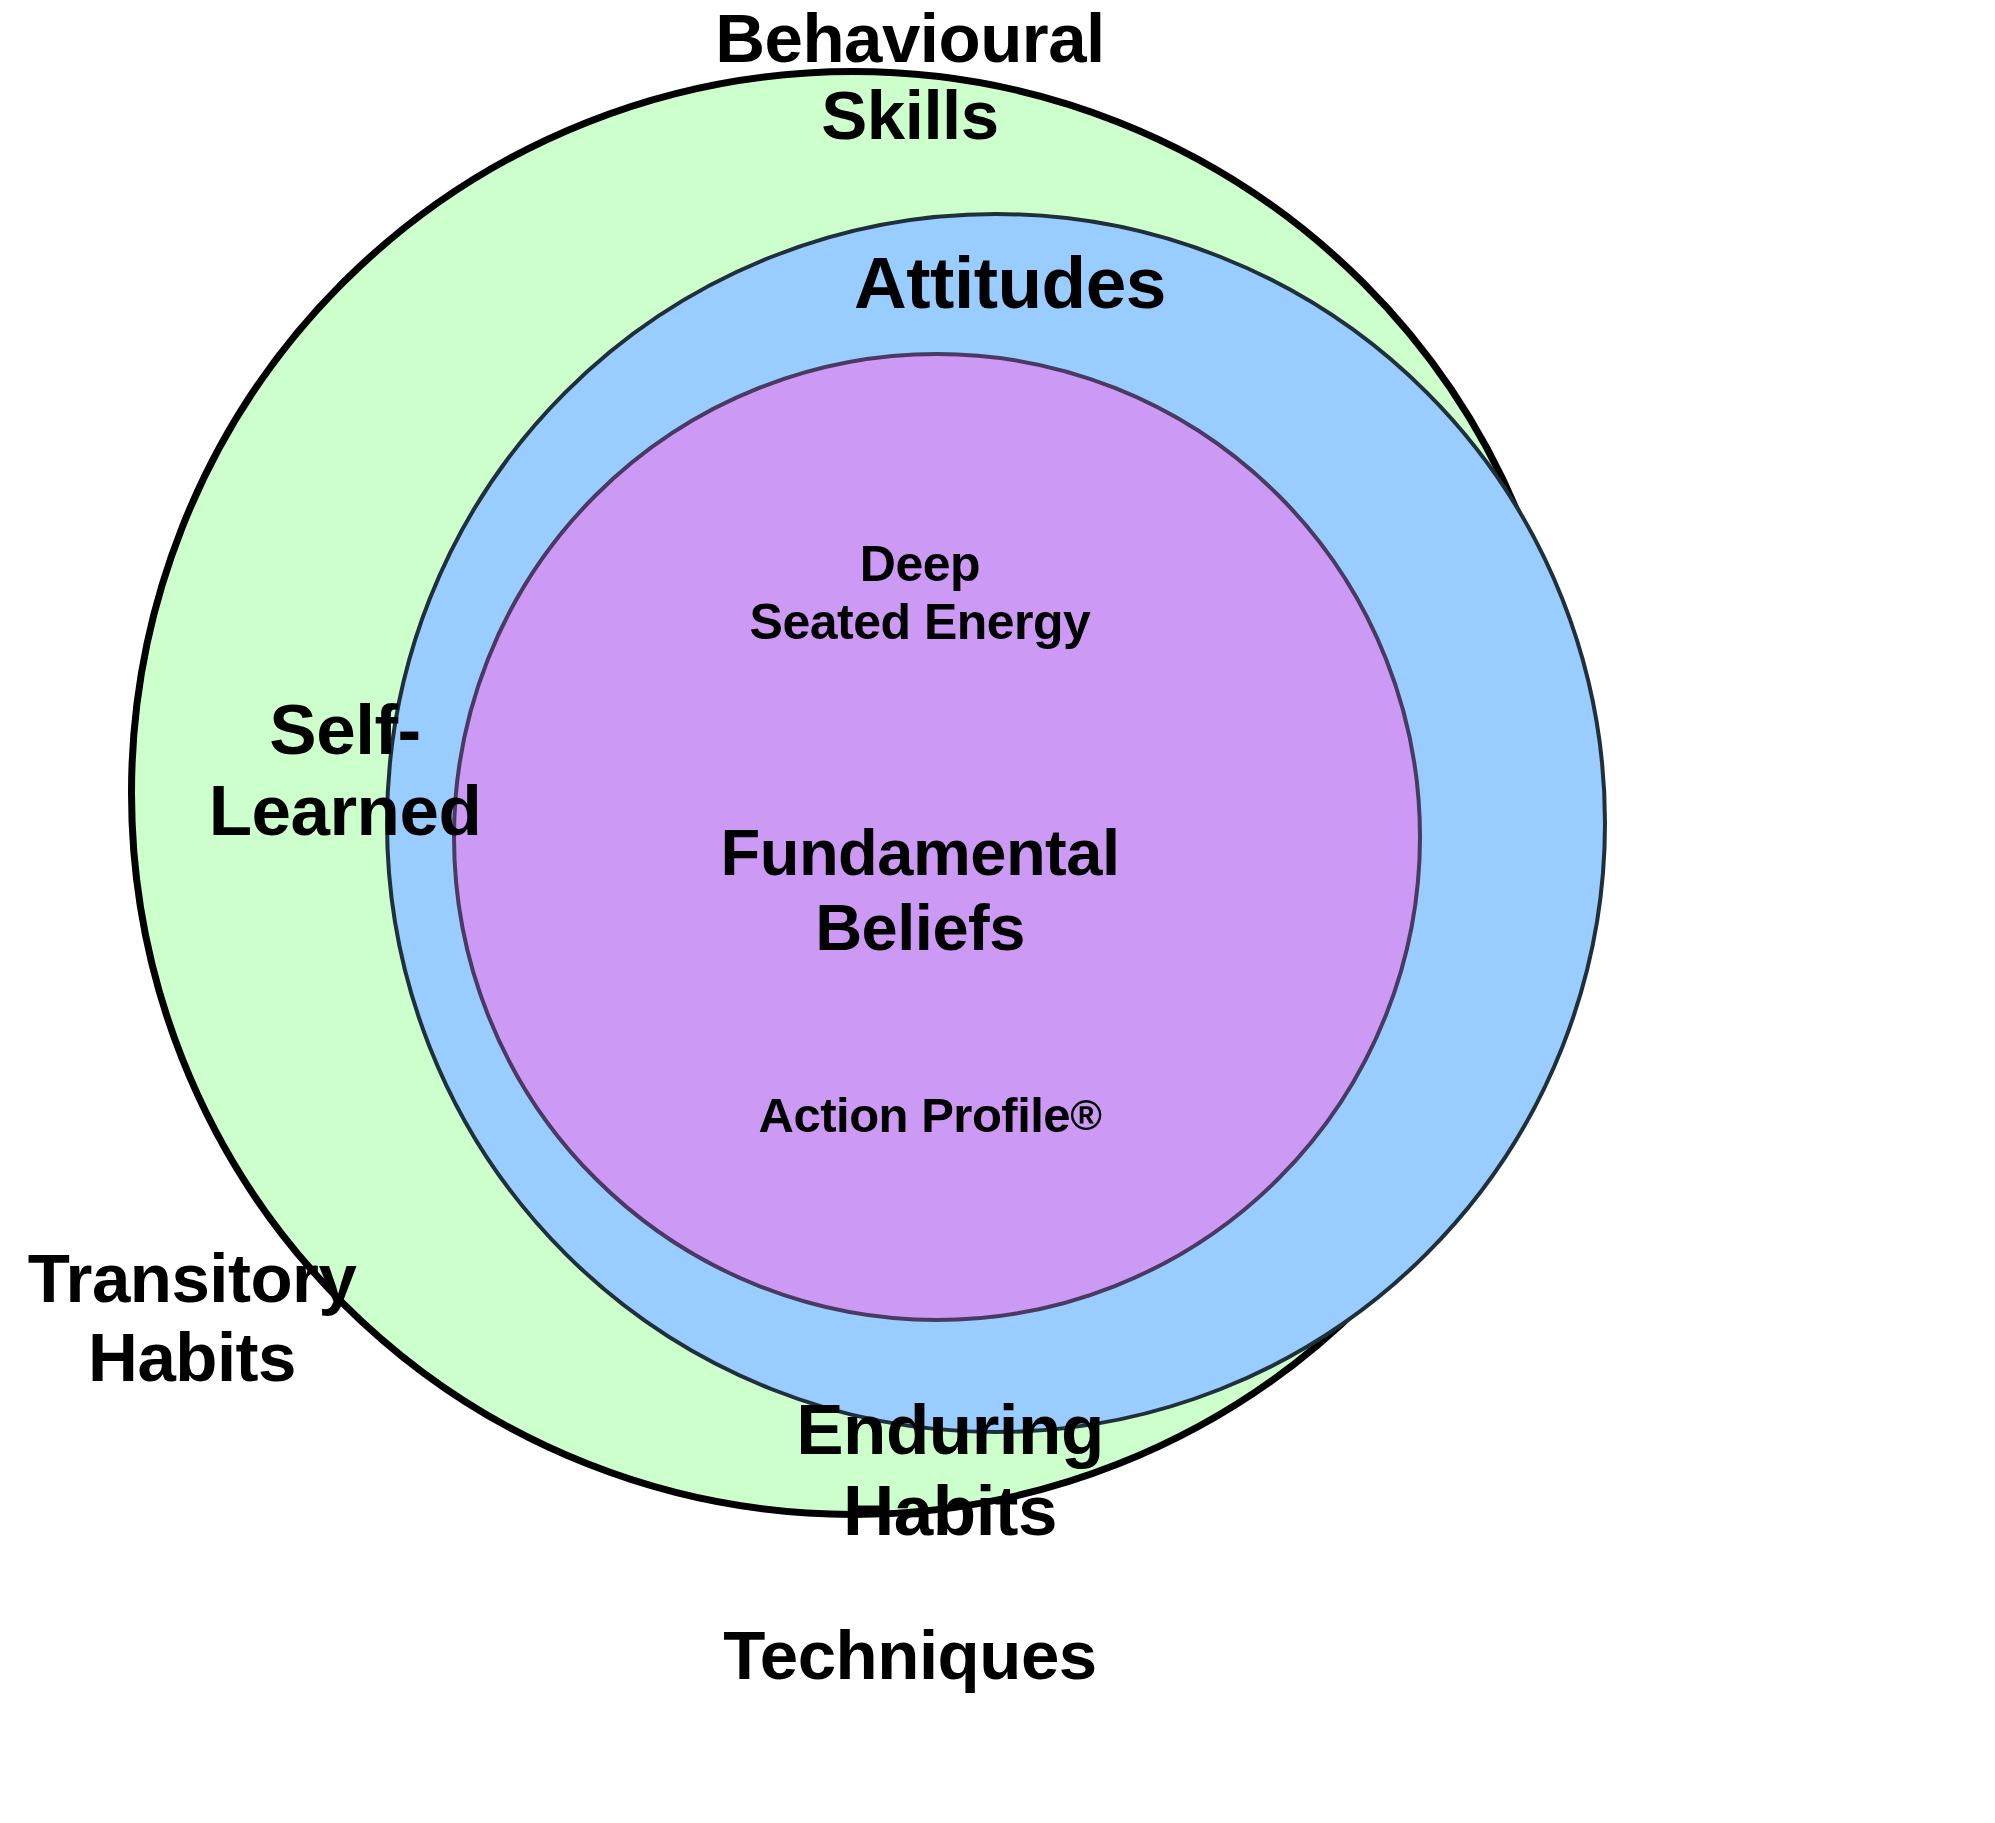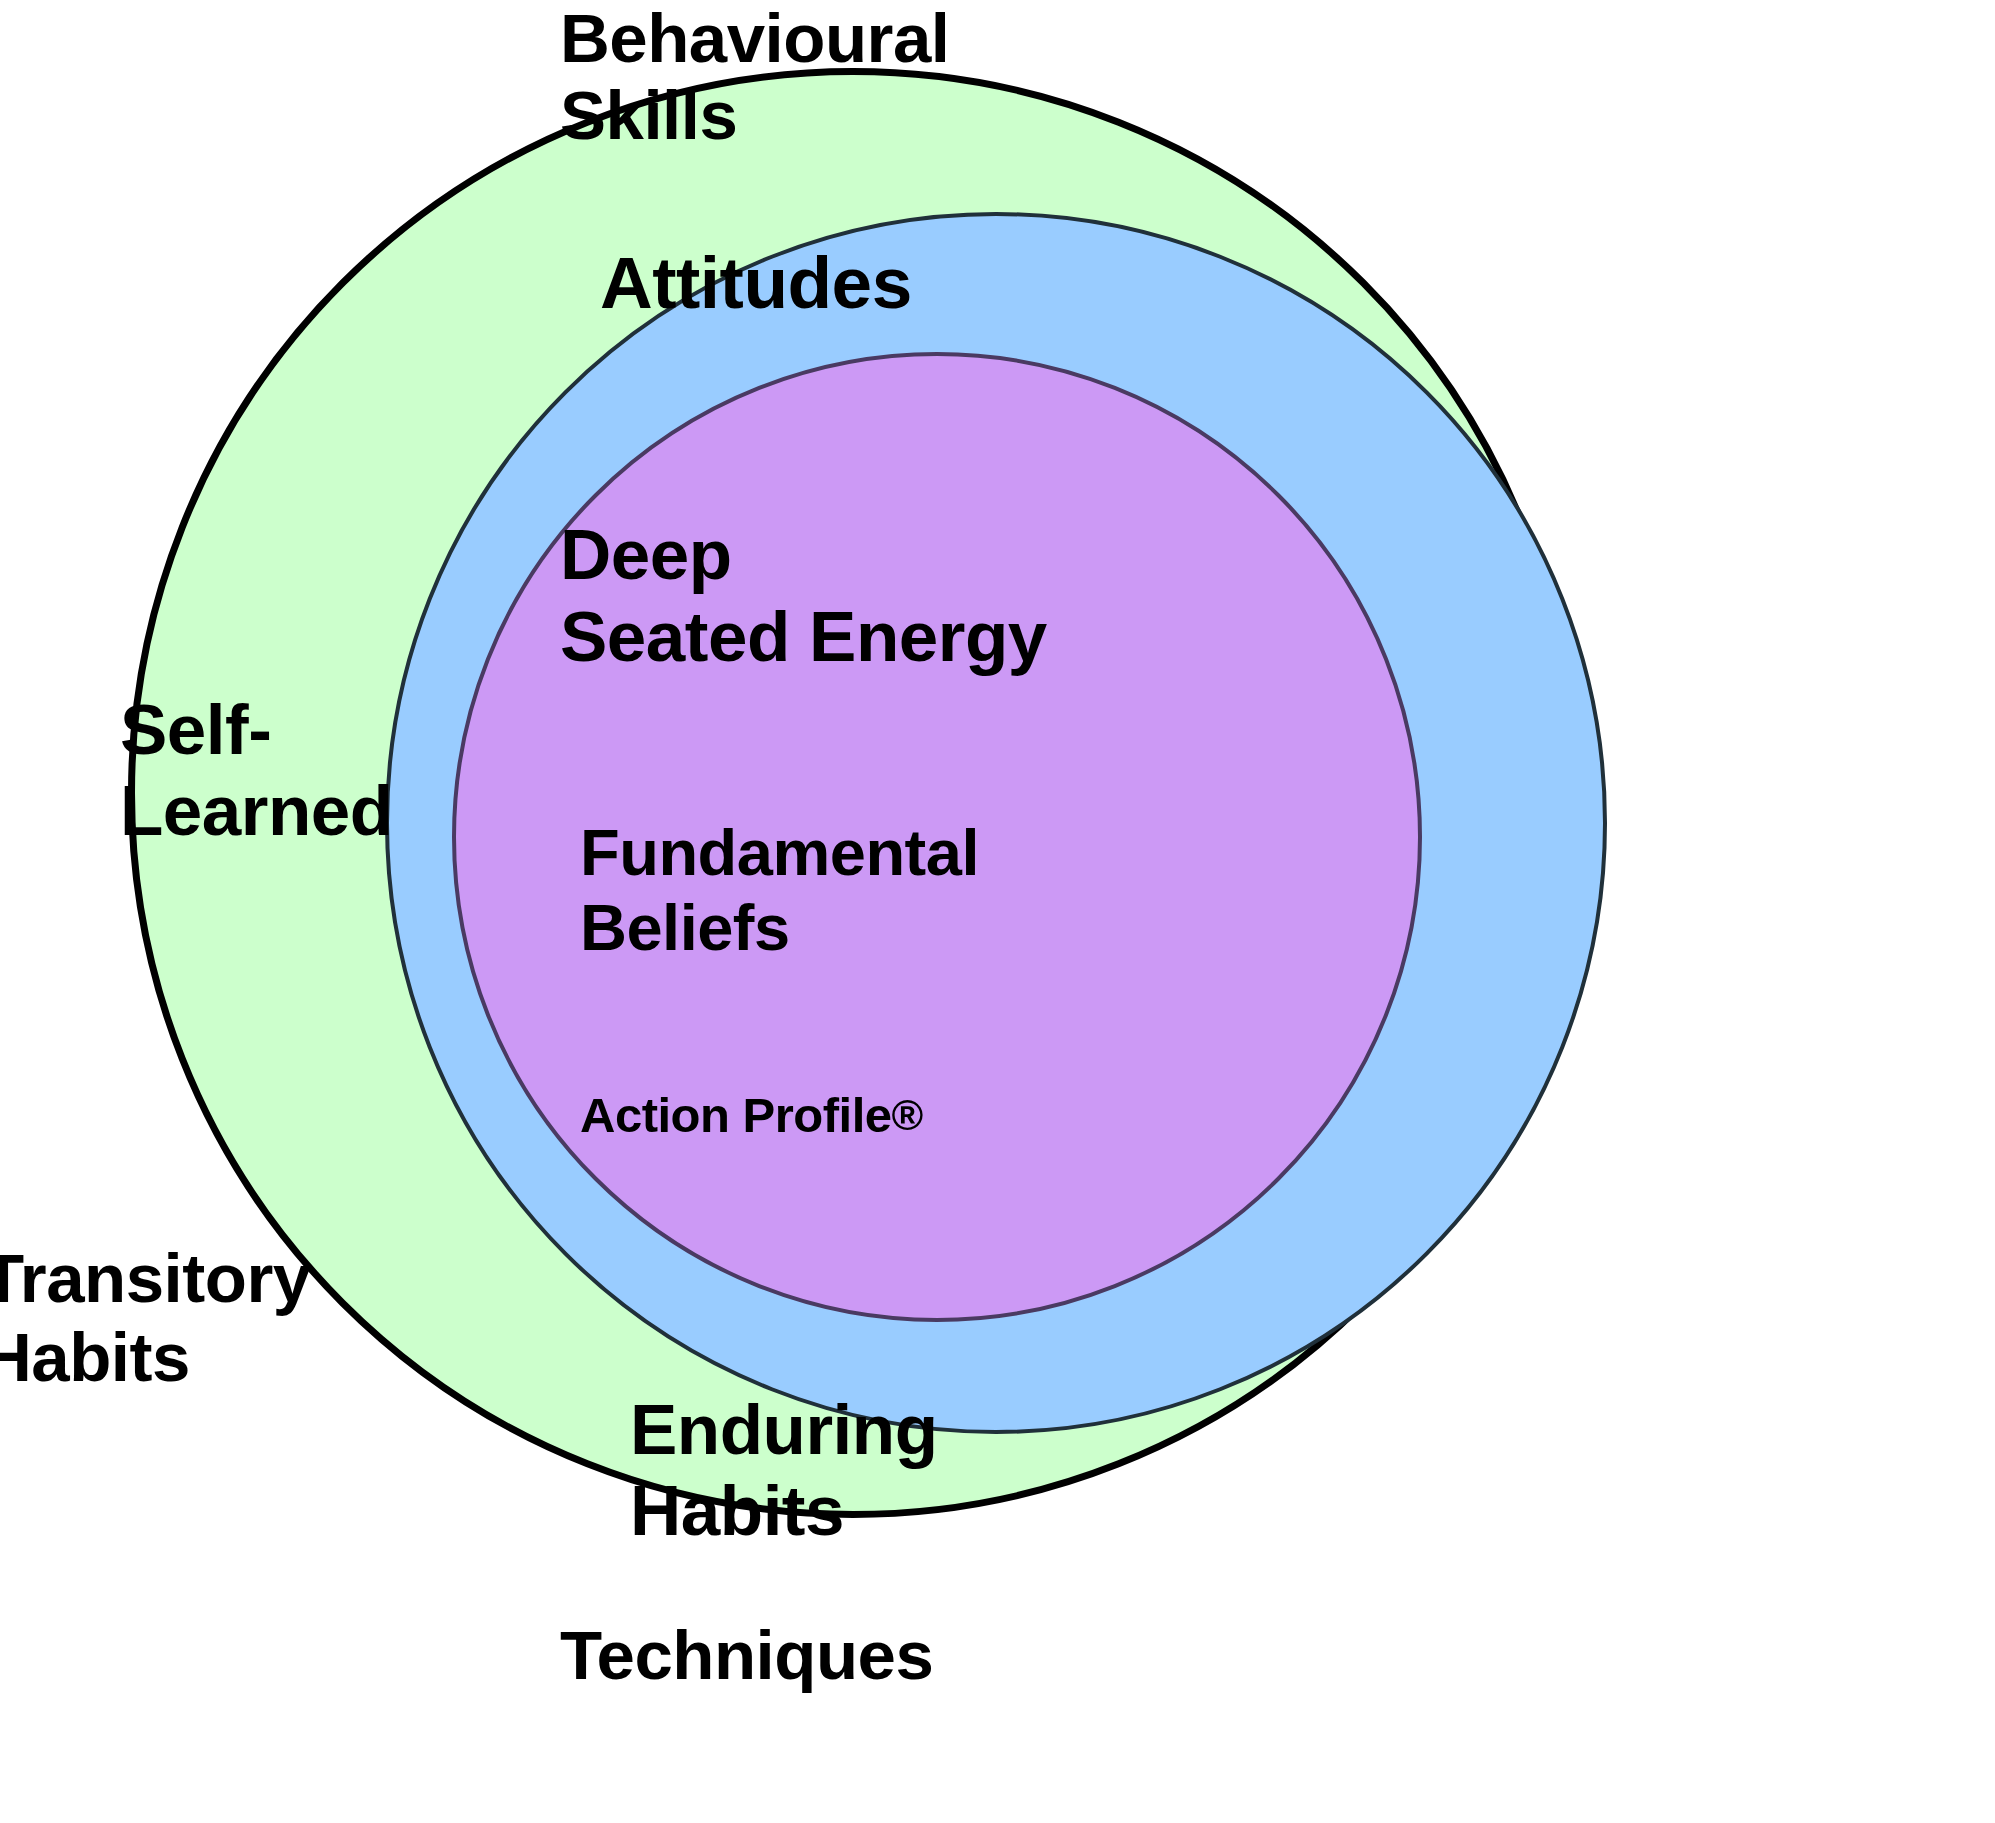--- a/index.html
+++ b/index.html
@@ -54,21 +54,21 @@
     background: #cc99f5;
     border: 4px solid #4a3a62;
   }
 
   
   .label {
     position: absolute;
     color: #000000;
     font-family: "Liberation Sans", sans-serif;
     font-weight: bold;
-    text-align: left;
+    text-align: center;
     line-height: 1.04;
     letter-spacing: -0.5px;
     white-space: pre-line;
     pointer-events: none;
     -webkit-font-smoothing: none;
   }
 
   
   #label-behavioural-skills {
     left: 560px;
@@ -121,23 +121,23 @@
     left: 630px;
     top: 1390px;
     width: 640px;
     font-size: 71px;
     line-height: 1.14;
   }
 
   
   #label-deep-seated-energy {
     left: 560px;
-    top: 514px;
+    top: 535px;
     width: 720px;
-    font-size: 71px;
+    font-size: 50px;
     line-height: 1.16;
   }
 
   #label-fundamental-beliefs {
     left: 580px;
     top: 815px;
     width: 680px;
     font-size: 65px;
     line-height: 1.16;
   }

